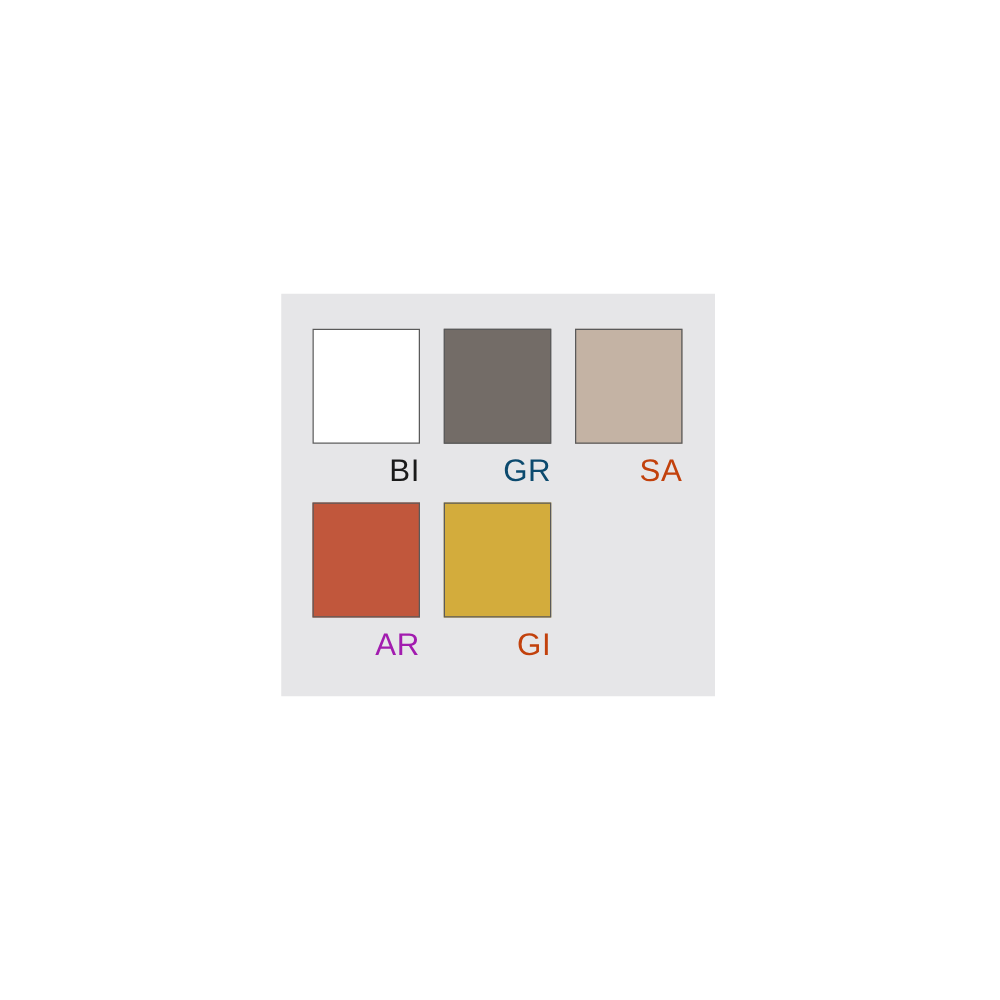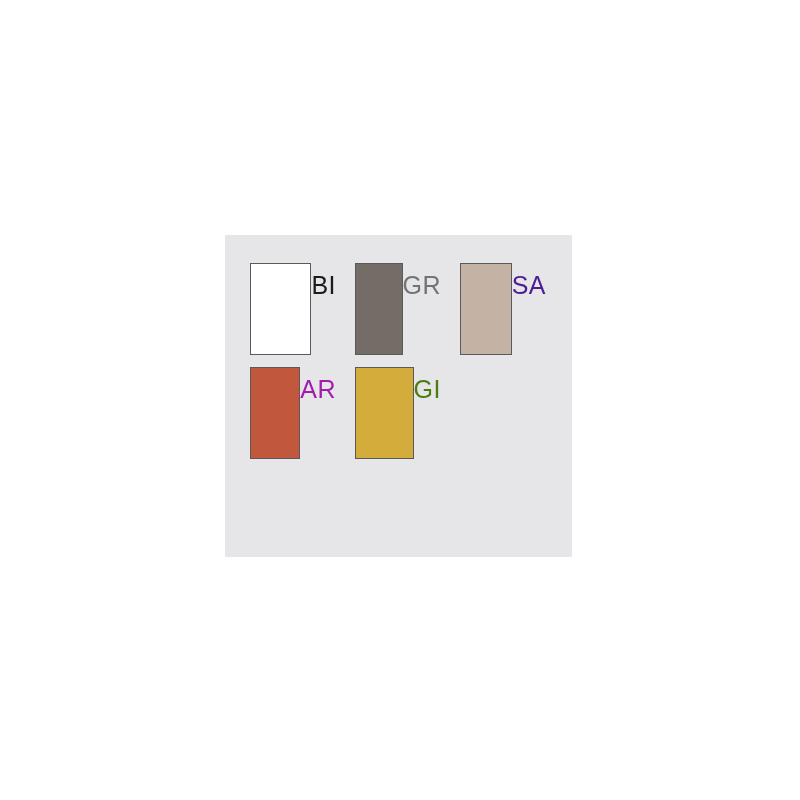--- a/index.html
+++ b/index.html
@@ -33,22 +33,22 @@
     width: 296px;
     display: grid;
     grid-template-columns: repeat(3, 86px);
     grid-template-rows: repeat(2, auto);
     column-gap: 19px;
     row-gap: 12px;
   }
 
   .swatch-cell {
     display: flex;
-    flex-direction: row;
-    align-items: flex-start;
+    flex-direction: column;
+    align-items: flex-end;
     width: 86px;
   }
 
   .swatch-chip {
     width: 86px;
     height: 92px;
     box-sizing: border-box;
     border: 1.5px solid #5a5a5a;
   }
 
@@ -72,32 +72,32 @@
   <div class="swatch-grid">
 
     <div class="swatch-cell">
       <div class="swatch-chip" style="background-color: rgb(255, 255, 255); border-color: rgb(90, 90, 90);"></div>
       <div class="swatch-label" style="color: rgb(26, 26, 26);">BI</div>
     </div>
 
 
     <div class="swatch-cell">
       <div class="swatch-chip" style="background-color: rgb(115, 108, 103); border-color: rgb(90, 90, 90);"></div>
-      <div class="swatch-label" style="color: #737373;">GR</div>
+      <div class="swatch-label" style="color: #0c4a6e;">GR</div>
     </div>
 
     <div class="swatch-cell">
       <div class="swatch-chip" style="background-color: rgb(196, 179, 164); border-color: rgb(90, 90, 90);"></div>
-      <div class="swatch-label" style="color: #4c1d95;">SA</div>
+      <div class="swatch-label" style="color: #c2410c;">SA</div>
     </div>
 
     <div class="swatch-cell">
       <div class="swatch-chip" style="background-color: rgb(193, 87, 60); border-color: rgb(90, 90, 90);"></div>
       <div class="swatch-label" style="color: #a21caf;">AR</div>
     </div>
 
     <div class="swatch-cell">
       <div class="swatch-chip" style="background-color: rgb(211, 172, 60); border-color: rgb(90, 90, 90);"></div>
-      <div class="swatch-label" style="color: #4d7c0f;">GI</div>
+      <div class="swatch-label" style="color: #c2410c;">GI</div>
     </div>
 
   </div>
 </div>
 
 </body></html>

